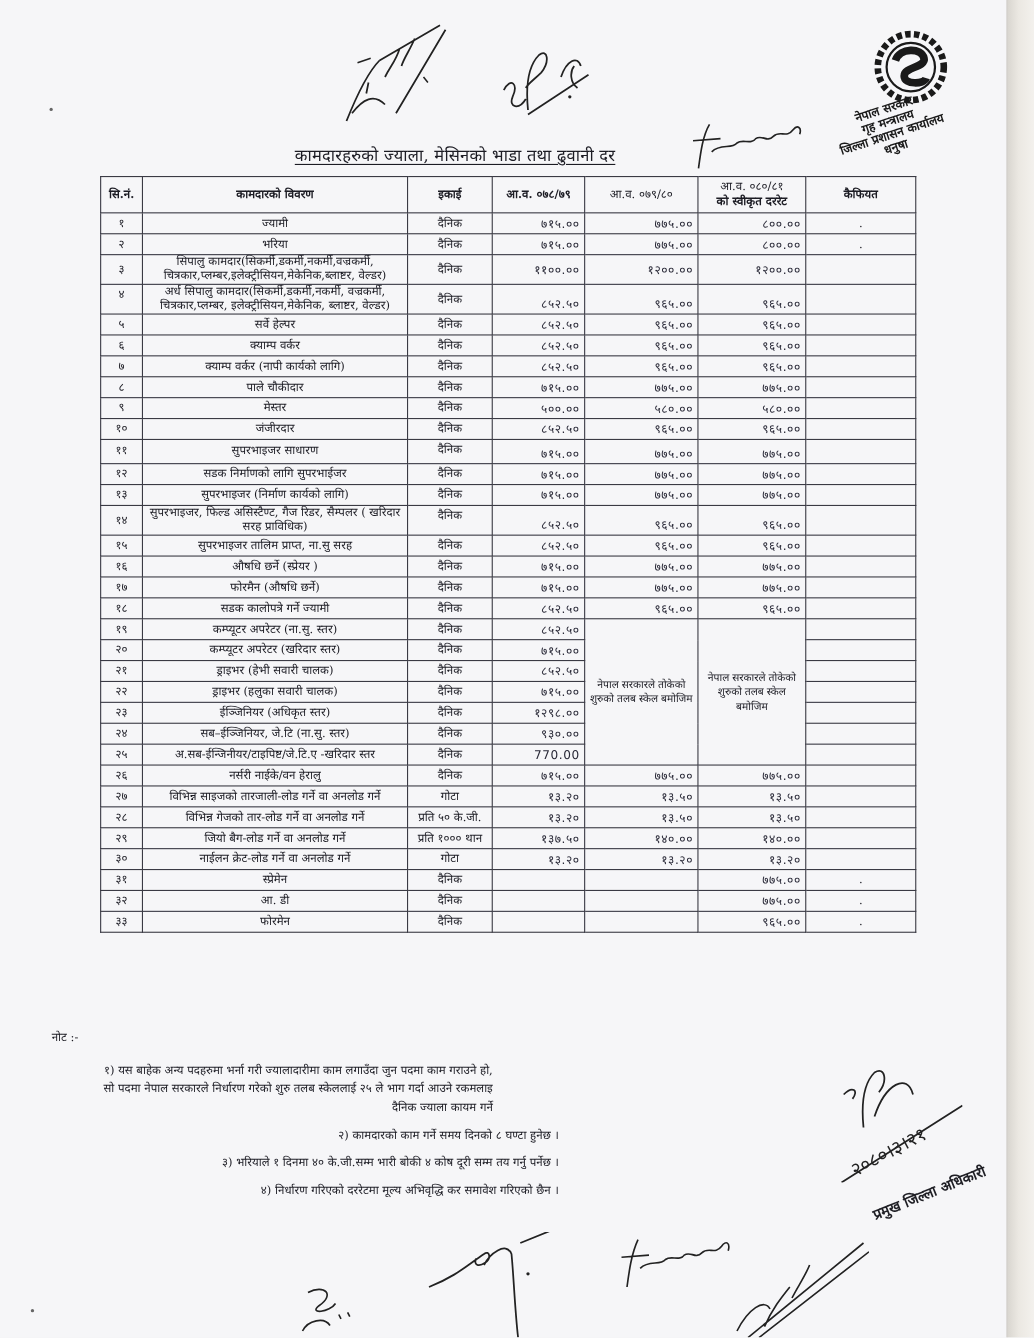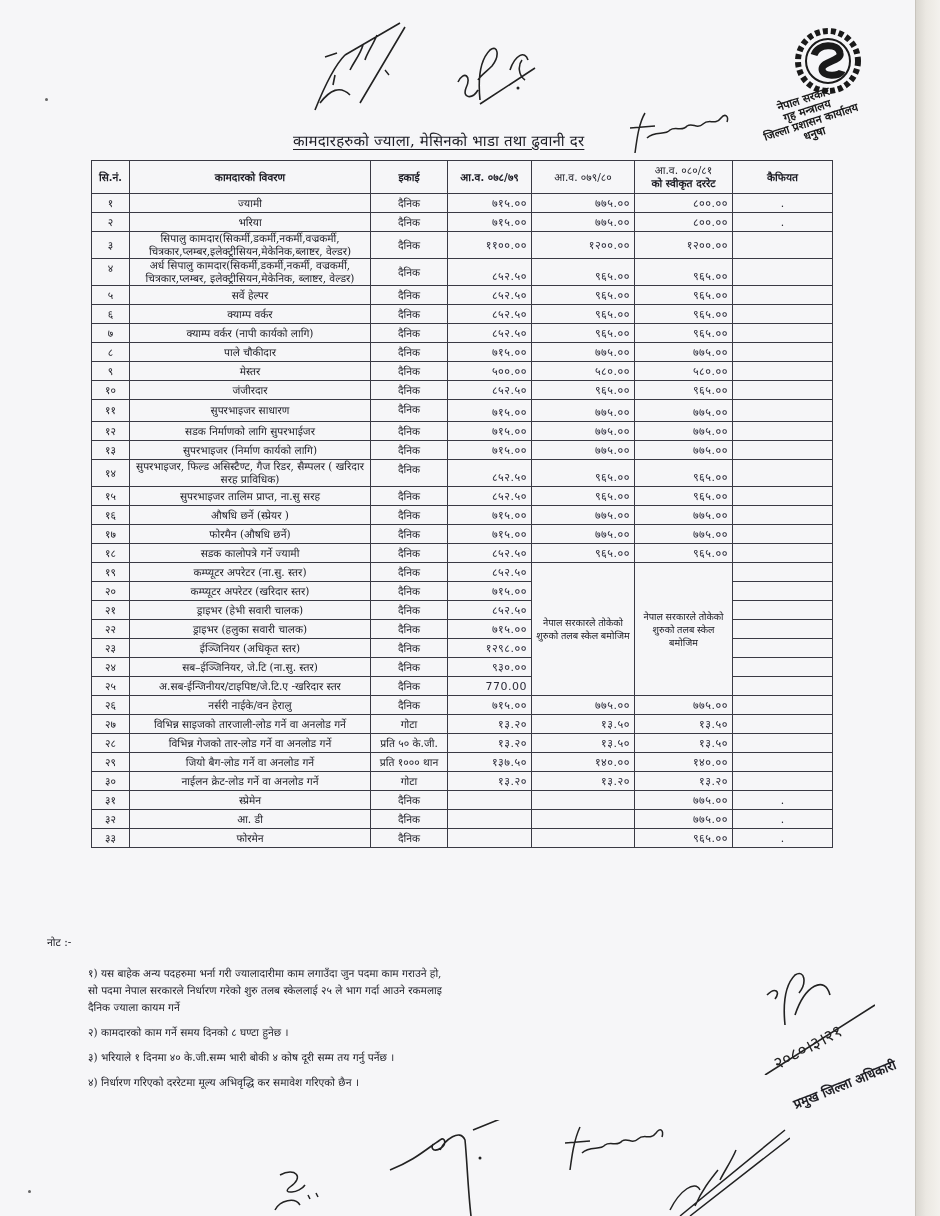--- a/index.html
+++ b/index.html
@@ -13,21 +13,21 @@
     position: absolute; left: 0; top: 0; width: 915px; height: 1216px;
     background: #f6f6f8;
   }
   .edge {
     position: absolute; left: 915px; top: 0; width: 25px; height: 1216px;
     background: linear-gradient(90deg, #d9d6d0 0%, #ebe8e2 40%, #f4f2ee 100%);
     border-left: 1px solid #c8c4bd;
   }
   .title {
     position: absolute; left: 268px; top: 130px; font-size: 15px;
-    text-decoration: underline; text-underline-offset: 3px; letter-spacing: 0.2px; margin-left: 25px;
+    text-decoration: underline; text-underline-offset: 3px; letter-spacing: 0.2px;
   }
   table.rates {
     position: absolute; left: 55px; top: 160px; border-collapse: collapse;
     font-size: 10.5px; table-layout: fixed; margin-left: 36px;
   }
   table.rates td, table.rates th {
     border: 1px solid #3a3a44; padding: 0 4px; vertical-align: middle;
     height: 18px; line-height: 13px;
   }
   table.rates th { font-weight: bold; font-size: 10.5px; height: 32px; }
@@ -38,21 +38,21 @@
   .c-v1 { width: 75px; }
   .c-v2 { width: 94px; }
   .c-v3 { width: 89px; }
   .c-rem { width: 91px; text-align: center; }
   .tall td { height: 34px; }
   .tall2 td { height: 46px; }
   .merged { text-align: center !important; font-size: 9.5px; line-height: 17px; font-family: Liberation Sans, sans-serif; }
   .bottomnum { vertical-align: bottom !important; padding-bottom: 2px !important; }
   .topunit { vertical-align: top !important; padding-top: 3px !important; }
   .note-label { position: absolute; left: 47px; top: 935px; font-size: 10.5px; }
-  .notes { position: absolute; left: 88px; top: 965px; font-size: 10.5px; line-height: 17px; width: 360px; }
+  .notes { position: absolute; left: 88px; top: 965px; font-size: 10.5px; line-height: 17px; width: 360px; text-align: right; }
   .notes p { margin: 0 0 8px 0; }
   .notes .wide { width: 420px; white-space: nowrap; }
   .stamp { position: absolute; left: 740px; top: 25px; width: 170px; height: 120px; }
   .stamp-text {
     position: absolute; left: 20px; top: 68px; transform: rotate(-18deg);
     font-size: 11px; font-weight: bold; line-height: 12px; color: #1a1a1a; text-align: center;
   }
   .sig { position: absolute; }
   .dated { position: absolute; left: 770px; top: 1035px; transform: rotate(-28deg); font-size: 17px; font-family: "DejaVu Sans", sans-serif; color: #222; }
   .cdo { position: absolute; left: 790px; top: 1075px; transform: rotate(-22deg); font-size: 13px; font-weight: bold; color: #1f1f25; }

